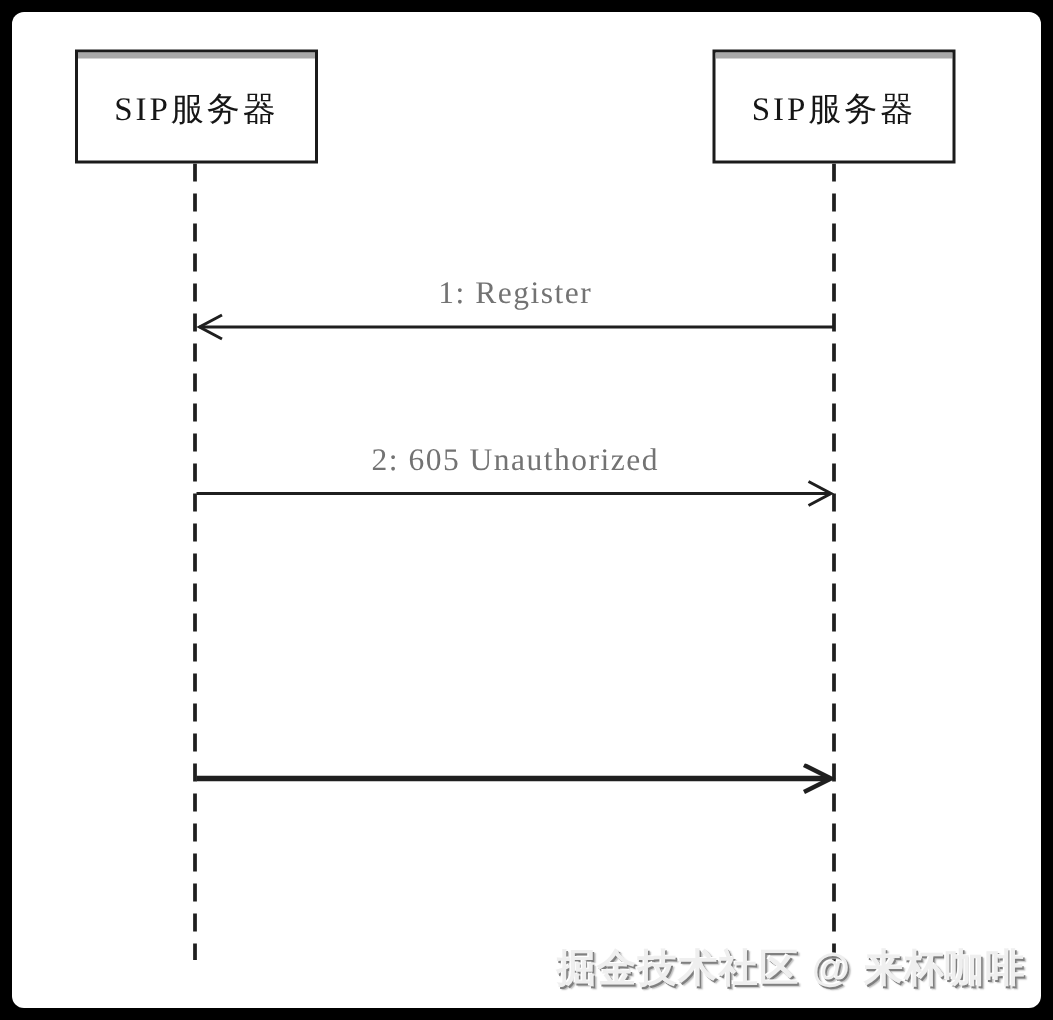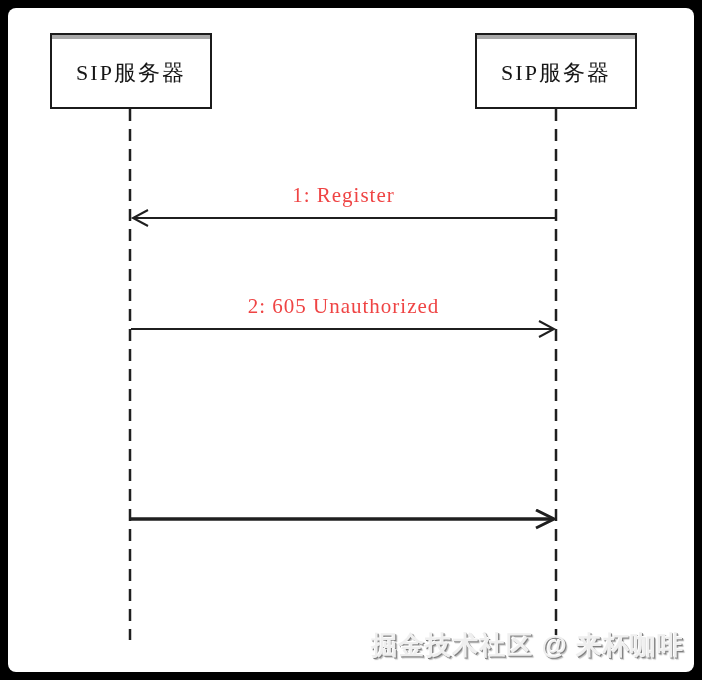--- a/index.html
+++ b/index.html
@@ -46,21 +46,21 @@
     position: absolute;
     left: 122px;
     width: 427px;
     height: 62px;
   }
   .msg-label {
     height: 26px;
     line-height: 26px;
     text-align: center;
     font-size: 21px;
-    color: #ef4444;
+    color: #737373;
     letter-spacing: 1px;
     white-space: nowrap;
   }
   .msg-arrow { display: block; }
   .watermark {
     position: absolute;
     right: 10px;
     top: 620px;
     font-family: "Liberation Sans", "DejaVu Sans", sans-serif;
     font-weight: bold;

